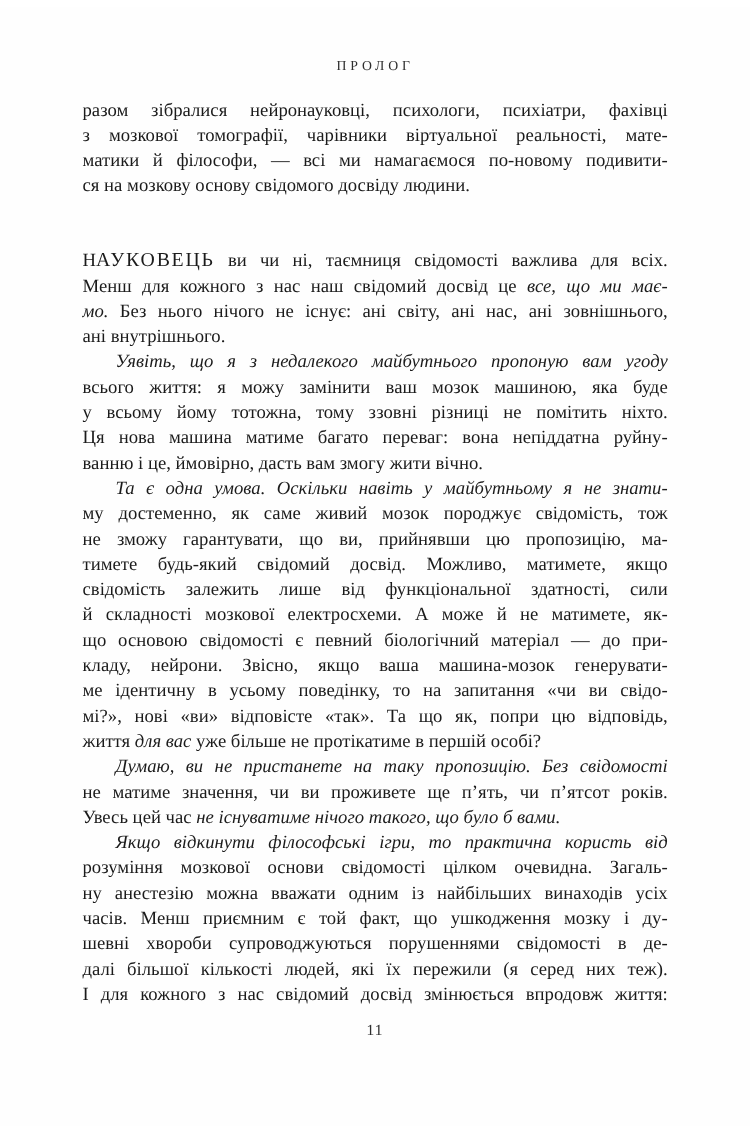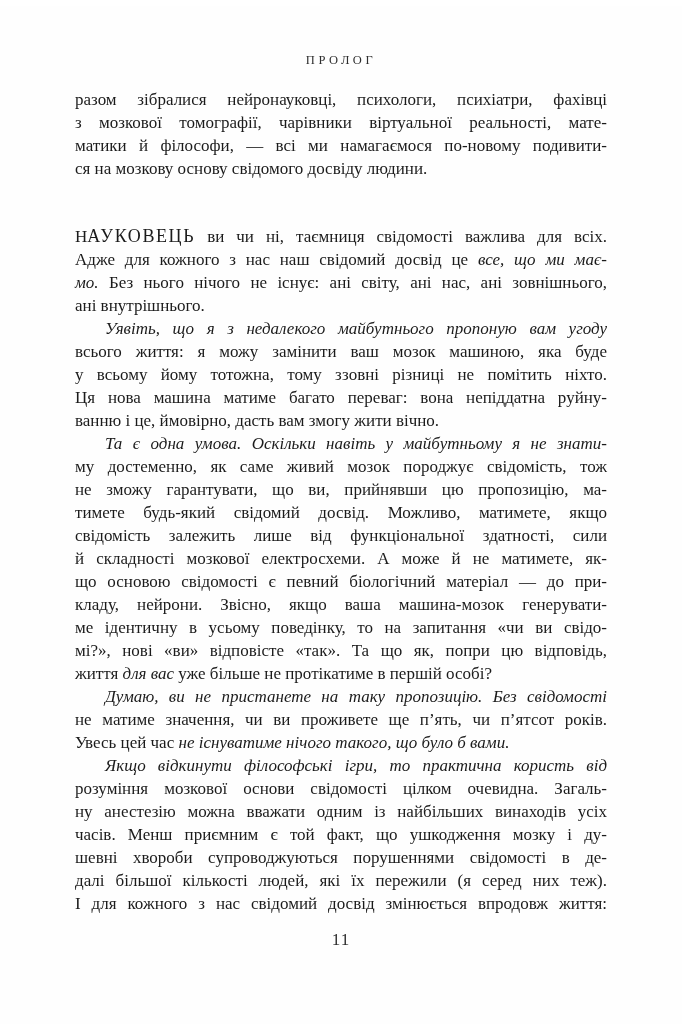--- a/index.html
+++ b/index.html
@@ -58,42 +58,42 @@
   .sc {
     font-size: 18px;
     letter-spacing: 1.6px;
   }
   .page-footer {
     position: absolute;
     top: 924px;
     left: 0;
     width: 100%;
     text-align: center;
-    font-size: 17px;
+    font-size: 14px;
     letter-spacing: 1px;
     color: #2e2e2e;
   }
 </style>
 </head>
 <body>
 
 <div class="page">
   <div class="running-header">ПРОЛОГ</div>
 
   <div class="text-block">
       <div class="para">
         <div class="line"><span class="">разом зібралися нейронауковці, психологи, психіатри, фахівці</span></div>
         <div class="line"><span class="">з мозкової томографії, чарівники віртуальної реальності, мате-</span></div>
         <div class="line"><span class="">матики й філософи, — всі ми намагаємося по-новому подивити-</span></div>
         <div class="line para-last"><span class="">ся на мозкову основу свідомого досвіду людини.</span></div>
       </div>
       <div class="section-gap"></div>
       <div class="para">
         <div class="line"><span class="">Н</span><span class=" sc">АУКОВЕЦЬ</span><span class=""> ви чи ні, таємниця свідомості важлива для всіх.</span></div>
-        <div class="line"><span class="">Адже для кожного з нас наш свідомий досвід це </span><span class="it">все, що ми має-</span></div>
+        <div class="line"><span class="">Менш для кожного з нас наш свідомий досвід це </span><span class="it">все, що ми має-</span></div>
         <div class="line"><span class="it">мо.</span><span class=""> Без нього нічого не існує: ані світу, ані нас, ані зовнішнього,</span></div>
         <div class="line para-last"><span class="">ані внутрішнього.</span></div>
       </div>
       <div class="para">
         <div class="line first-indent"><span class="">Уявіть, що я з недалекого майбутнього пропоную вам угоду</span></div>
         <div class="line"><span class="">всього життя: я можу замінити ваш мозок машиною, яка буде</span></div>
         <div class="line"><span class="">у всьому йому тотожна, тому ззовні різниці не помітить ніхто.</span></div>
         <div class="line"><span class="">Ця нова машина матиме багато переваг: вона непіддатна руйну-</span></div>
         <div class="line para-last"><span class="">ванню і це, ймовірно, дасть вам змогу жити вічно.</span></div>
       </div>

